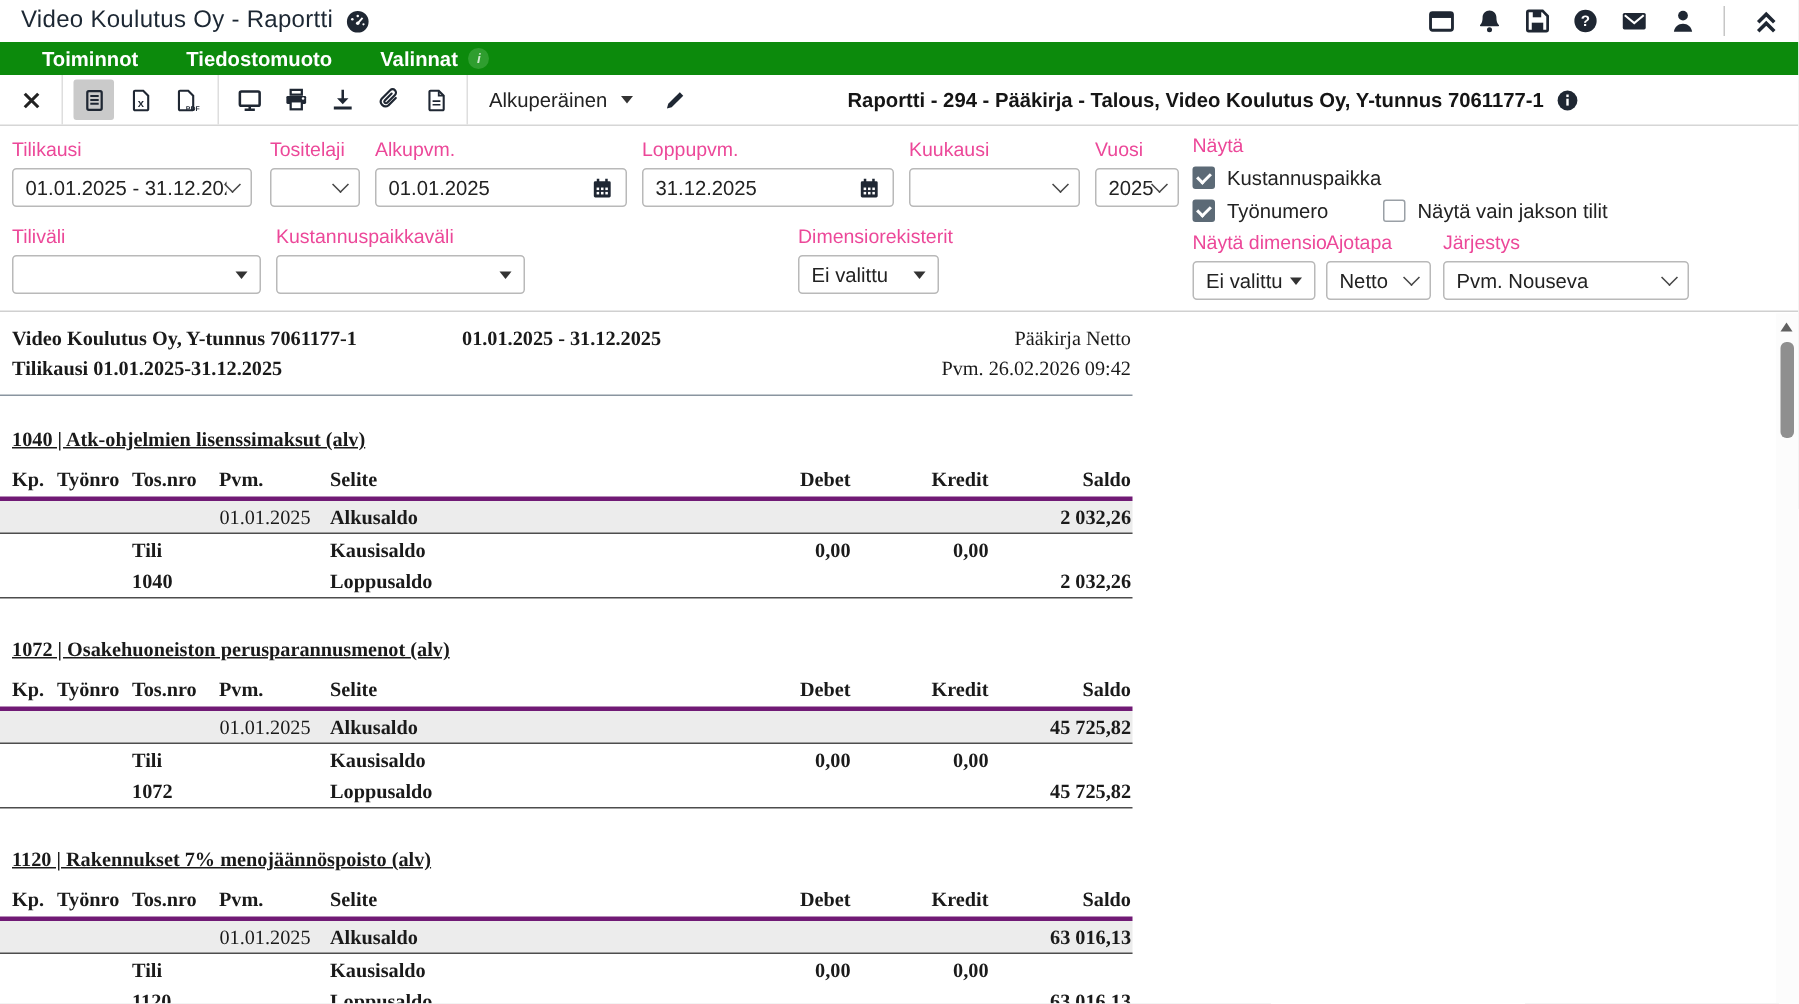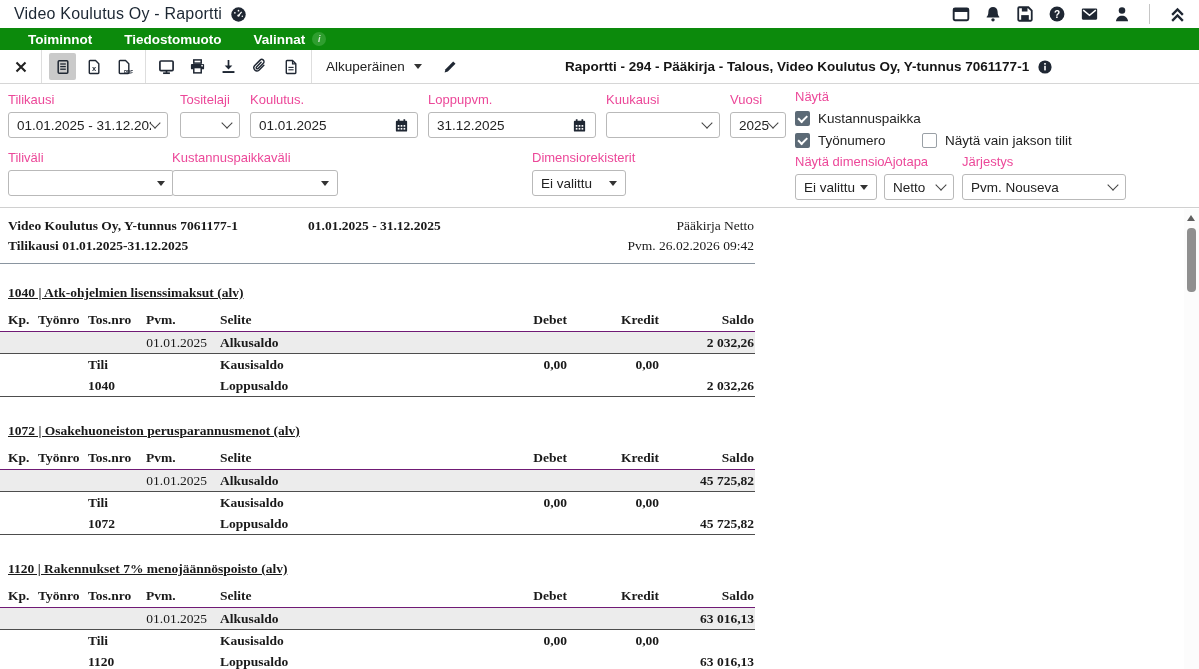--- a/index.html
+++ b/index.html
@@ -57,21 +57,21 @@
   .report{width:755px;padding-top:8px;font-size:13.5px;color:#1a1a1a;}
   .rh-row{display:flex;height:20px;align-items:center;}
   .rh-company{font-weight:700;margin-left:8px;width:300px;}
   .rh-period{font-weight:700;}
   .rh-right{margin-left:auto;padding-right:1px;}
   .report-rule{height:0;border-top:1px solid #8a95a0;margin-top:7px;}
   .section{margin-top:26px;border-bottom:1px solid #4d4d4d;}
   .section.first{margin-top:21px;}
   .sec-title{font-weight:700;text-decoration:underline;margin-left:8px;margin-bottom:7px;height:17px;white-space:nowrap;}
   .trow{display:grid;grid-template-columns:30px 50px 58px 74px 1fr 108px 92px 96px;align-items:center;height:21px;font-weight:700;}
-  .trow.head{border-bottom:1px solid #701a75;height:22px;}
+  .trow.head{border-bottom:3px solid #701a75;height:22px;}
   .trow.gray{background:#ececec;border-bottom:1px solid #4d4d4d;}
   .cl{padding-left:8px;white-space:nowrap;}
   .c-pvm{text-align:right;padding-right:5px;font-weight:400;white-space:nowrap;}
   .c-pvm.hd{text-align:left;padding-left:8px;padding-right:0;font-weight:700;}
   .c-r{text-align:right;white-space:nowrap;}
   .c-saldo{padding-right:1px;}
 
   
   .vscroll{position:absolute;top:209px;right:0;width:15px;bottom:0;background:#fcfcfc;}
   .vs-up{position:absolute;top:6px;left:3px;width:0;height:0;border-left:4.5px solid transparent;
@@ -250,21 +250,21 @@
 
     <div class="fg" style="left:180px;top:8px;width:60px">
       <span class="flabel">Tositelaji</span>
       <div class="control">
         <span class="val"></span>
         <span class="chev"></span>
       </div>
     </div>
 
     <div class="fg" style="left:250px;top:8px;width:168px">
-      <span class="flabel">Koulutus.</span>
+      <span class="flabel">Alkupvm.</span>
       <div class="control">
         <input class="din" readonly="" value="01.01.2025" style="">
         <svg width="15" height="15" viewBox="0 0 16 16">
             <rect x="2" y="3" width="12" height="11.5" rx="1" fill="#1f2733"></rect>
             <line x1="5" y1="1.3" x2="5" y2="4.2" stroke="#1f2733" stroke-width="1.8"></line>
             <line x1="11" y1="1.3" x2="11" y2="4.2" stroke="#1f2733" stroke-width="1.8"></line>
             <rect x="4" y="7.5" width="1.8" height="1.8" fill="#fff"></rect>
             <rect x="7.1" y="7.5" width="1.8" height="1.8" fill="#fff"></rect>
             <rect x="10.2" y="7.5" width="1.8" height="1.8" fill="#fff"></rect>
             <rect x="4" y="10.6" width="1.8" height="1.8" fill="#fff"></rect>
@@ -325,21 +325,21 @@
     </label>
 
     <div class="fg" style="left:8px;top:66px;width:166px">
       <span class="flabel">Tiliväli</span>
       <div class="control">
         <span class="val"></span>
         <span class="caret"></span>
       </div>
     </div>
 
-    <div class="fg" style="left:172px;top:66px;width:166px">
+    <div class="fg" style="left:184px;top:66px;width:166px">
       <span class="flabel">Kustannuspaikkaväli</span>
       <div class="control">
         <span class="val"></span>
         <span class="caret"></span>
       </div>
     </div>
 
 
     <div class="fg" style="left:532px;top:66px;width:94px">
       <span class="flabel">Dimensiorekisterit</span>

